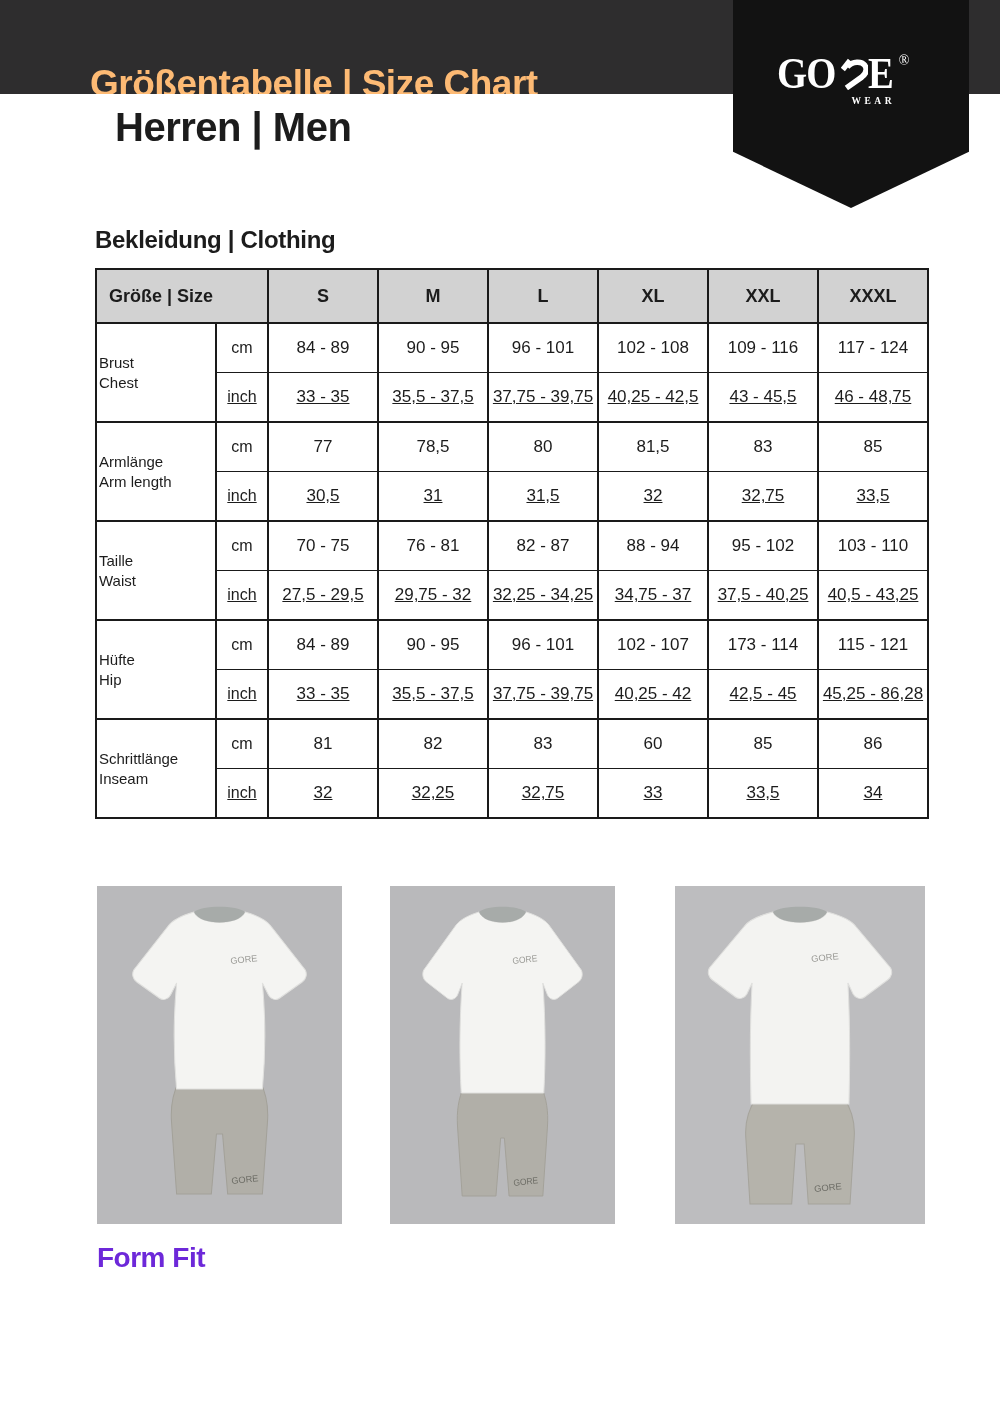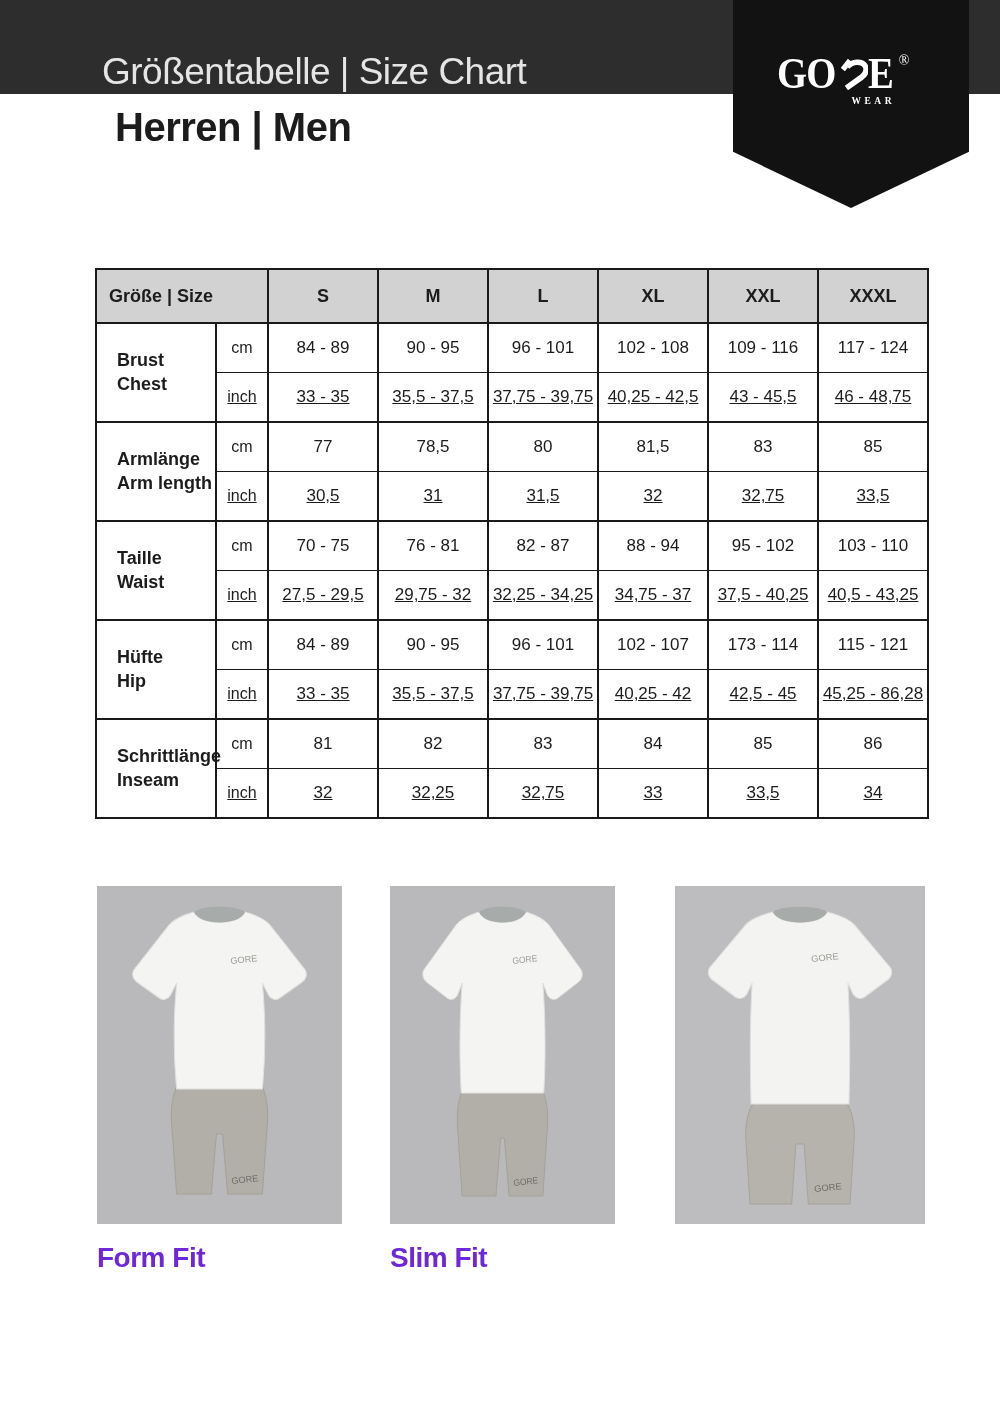--- a/index.html
+++ b/index.html
@@ -1,22 +1,22 @@
 <!DOCTYPE html>
 <html><head>
 <meta charset="utf-8">
 <style>
   html,body{margin:0;padding:0;background:#fff;}
   .page{position:relative;width:1000px;height:1415px;background:#ffffff;overflow:hidden;
         font-family:"Liberation Sans", sans-serif;color:#1c1c1c;}
 
   
   .topbar{position:absolute;left:0;top:0;width:1000px;height:94px;background:#2e2d2e;overflow:hidden;}
-  .topbar h1{position:absolute;left:90px;bottom:-8px;margin:12px;font-size:37px;font-weight:normal;
-             color:#e5e5e5;letter-spacing:-0.5px;line-height:1;white-space:nowrap;}
+  .topbar h1{position:absolute;left:90px;bottom:-8px;margin:0;font-size:37px;font-weight:bold;
+             color:#fdba74;letter-spacing:-0.5px;line-height:1;white-space:nowrap;}
   .subtitle{position:absolute;left:115px;top:105px;margin:0;font-size:40px;font-weight:bold;
             color:#1c1c1c;letter-spacing:-0.5px;line-height:1.1;}
 
   
   .banner{position:absolute;left:733px;top:0;width:236px;height:208px;background:#121212;
           clip-path:polygon(0 0,100% 0,100% 73%,50% 100%,0 73%);z-index:5;font-family:Liberation Serif, serif;}
   .logo-row{position:absolute;left:44px;top:58px;display:flex;align-items:flex-start;color:#fff;}
   .logo-txt{font-size:44px;line-height:32px;font-weight:bold;letter-spacing:-1px;
             transform:scaleX(0.88);transform-origin:left top;display:inline-block;}
   .rglyph{display:block;margin:0 0 0 -2px;}
@@ -33,21 +33,21 @@
                    table-layout:fixed;border:2px solid #fca5a5;}
   .size-table col.c-label{width:120px;}
   .size-table col.c-unit{width:52px;}
   .size-table col.c-val{width:110px;}
   .size-table th,.size-table td{border:2px solid #1a1a1a;text-align:center;vertical-align:middle;
                    font-size:17px;font-weight:normal;padding:0;color:#1c1c1c;}
   .size-table tr.head th{background:#d2d2d2;height:52px;font-weight:bold;font-size:18px;}
   .size-table tr.head th.corner{text-align:left;padding-left:12px;}
   .size-table tr.grp td{height:48px;}
   .size-table tr.sub td{height:48px;}
-  .size-table th.rowlabel{text-align:left;padding-left:20px;font-weight:bold;font-size:18px;line-height:1.3;}
+  .size-table th.rowlabel{text-align:left;padding-left:2px;font-weight:normal;font-size:15px;line-height:1.3;}
   .size-table th.rowlabel span{display:block;}
   .size-table td.unit{border-left-width:1px;font-size:16px;}
   .size-table tr.grp td{border-bottom-width:1px;}
   .size-table tr.sub td{border-top-width:1px;text-decoration:underline;}
 
   
   .fits{position:absolute;left:0;top:886px;width:1000px;}
   figure.fit{position:absolute;top:0;margin:0;}
   figure.fit svg{display:block;}
   figure.fit figcaption{margin-top:18px;font-size:28px;font-weight:bold;letter-spacing:-0.5px;color:#6d28d9;}
@@ -72,20 +72,21 @@
         <path d="M7,9 C13,2.5 23,2.5 26.5,7.5 C29.5,12 28,16.5 23,20.5 L6,32.5" stroke="#ffffff" stroke-width="6.2" fill="none"></path>
       </svg>
       <span class="logo-txt">E</span>
       <span class="reg-mark">®</span>
     </div>
     <div class="wear">WEAR</div>
   </div>
 
   <h2 class="subtitle">Herren | Men</h2>
 
+  <h3 class="section-heading">Bekleidung | Clothing</h3>
 
   <table class="size-table">
     <colgroup>
       <col class="c-label">
         <col class="c-unit">
       <col class="c-val">
         <col class="c-val">
         <col class="c-val">
         <col class="c-val">
         <col class="c-val">
@@ -196,21 +197,21 @@
 
       <tr class="grp">
         <th class="rowlabel" rowspan="2">
           <span>Schrittlänge</span>
           <span>Inseam</span>
         </th>
         <td class="unit">cm</td>
         <td>81</td>
         <td>82</td>
         <td>83</td>
-        <td>84</td>
+        <td>60</td>
         <td>85</td>
         <td>86</td>
       </tr>
       <tr class="sub">
         <td class="unit">inch</td>
         <td>32</td>
         <td>32,25</td>
         <td>32,75</td>
         <td>33</td>
         <td>33,5</td>
@@ -235,21 +236,20 @@
 
     <figure class="fit fit-2">
       <svg width="225" height="338" viewBox="0 0 240 338" preserveAspectRatio="none">
         <rect x="0" y="0" width="240" height="338" fill="#b9b9bb"></rect>
         <path d="M79,200 L161,200 C167,212 169,226 168,240 L163,310 L127,310 L122,252 L118,252 L113,310 L77,310 L72,240 C71,226 73,212 79,200 Z" fill="#b1afa8" stroke="#a3a199" stroke-width="1"></path>
         <text x="132" y="300" font-size="9" fill="#6d6d66" transform="rotate(-6 132 300)" font-family="Liberation Sans, sans-serif">GORE</text>
         <path d="M95,26 C101,40 139,40 145,26 C159,30 167,35 171,41 L204,84 C206,88 205,93 201,96 L179,112 C175,115 170,113 168,109 L163,97 C166,135 166,175 164,207 L76,207 C74,175 74,135 77,97 L72,109 C70,113 65,115 61,112 L39,96 C35,93 34,88 36,84 L69,41 C73,35 81,30 95,26 Z" fill="#f4f4f2" stroke="#e0e0de" stroke-width="1"></path>
         <path d="M95,26 C101,40 139,40 145,26 C137,19 103,19 95,26 Z" fill="#a7aba9"></path>
         <text x="131" y="78" font-size="9" fill="#9a9a96" transform="rotate(-6 131 78)" font-family="Liberation Sans, sans-serif">GORE</text>
       </svg>
-      <figcaption>Slim Fit</figcaption>
     </figure>
 
     <figure class="fit fit-3">
       <svg width="250" height="338" viewBox="0 0 240 338" preserveAspectRatio="none">
         <rect x="0" y="0" width="240" height="338" fill="#bdbdbf"></rect>
         <path d="M78,212 L162,212 C170,224 173,238 172,252 L168,318 L128,318 L124,258 L116,258 L112,318 L72,318 L68,252 C67,238 70,224 78,212 Z" fill="#b5b3ab" stroke="#a6a49c" stroke-width="1"></path>
         <text x="134" y="306" font-size="9" fill="#6d6d66" transform="rotate(-6 134 306)" font-family="Liberation Sans, sans-serif">GORE</text>
         <path d="M94,26 C100,40 140,40 146,26 C161,30 170,35 174,41 L207,82 C209,86 208,91 204,94 L182,111 C178,114 173,112 171,108 L166,97 C168,135 168,178 167,218 L73,218 C72,178 72,135 74,97 L69,108 C67,112 62,114 58,111 L36,94 C32,91 31,86 33,82 L66,41 C70,35 79,30 94,26 Z" fill="#f3f3f1" stroke="#dfdfdd" stroke-width="1"></path>
         <path d="M94,26 C100,40 140,40 146,26 C138,19 102,19 94,26 Z" fill="#a7aba9"></path>
         <text x="131" y="76" font-size="9" fill="#9a9a96" transform="rotate(-6 131 76)" font-family="Liberation Sans, sans-serif">GORE</text>

